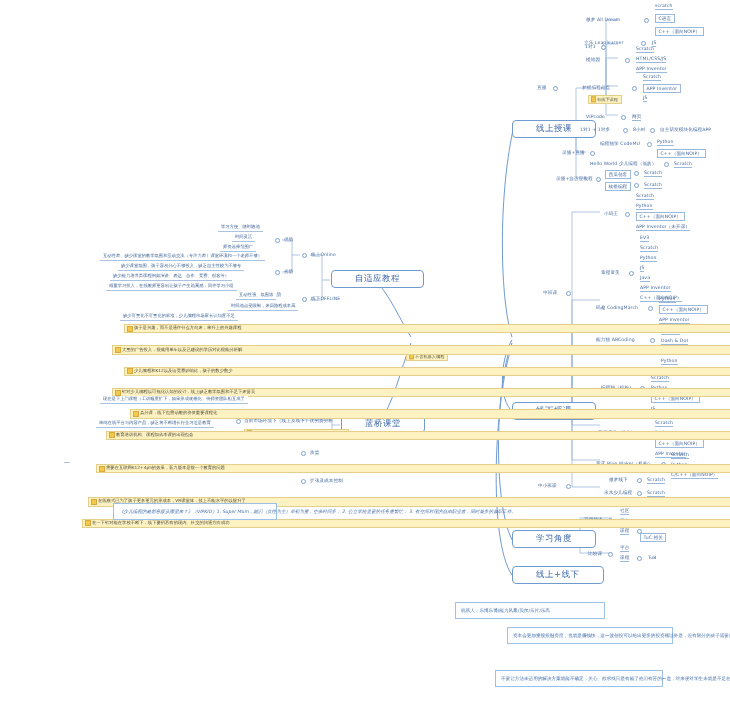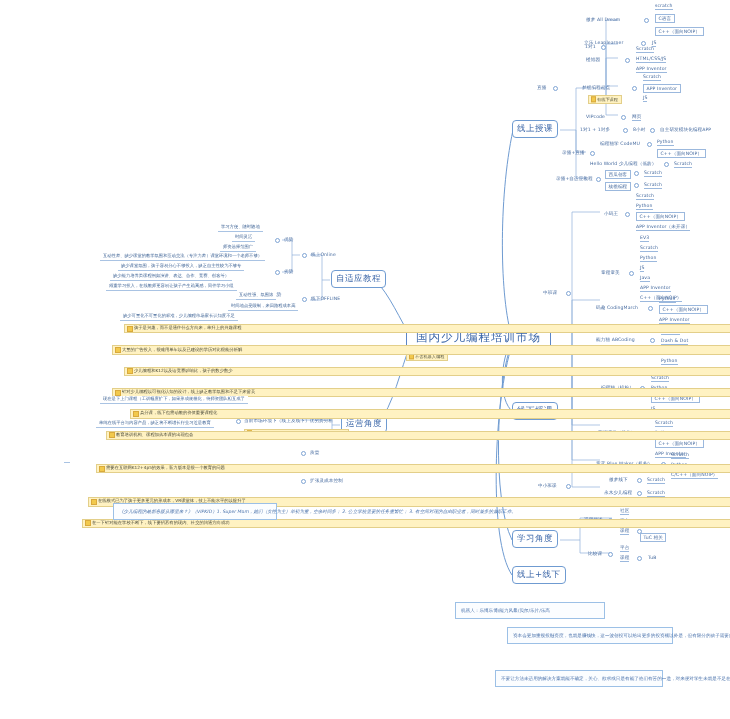--- a/index.html
+++ b/index.html
@@ -10,21 +10,21 @@
 
   .node{position:absolute;white-space:nowrap;line-height:1.15;}
 
   
   .central{border:1.4px solid #5b86c6;border-radius:5px;background:#fff;
            color:#3b66a8;font-size:11.5px;padding:5px 9px;letter-spacing:1px;
            box-shadow:0 0 0 1px #fff inset;}
 
   
   .lvl1{border:1px solid #6f9bd1;border-radius:4px;background:#fff;
-        color:#3b66a8;font-size:8.5px;padding:3px 4px;letter-spacing:.5px;}
+        color:#3b66a8;font-size:8.5px;padding:3px 23px;letter-spacing:.5px;}
 
   
   .lbl{font-size:4.6px;color:#44699e;letter-spacing:.1px;}
   .lbl.u{border-bottom:.6px solid #9bb8dd;padding-bottom:.5px;}
   .lbl.box{border:.6px solid #9bb8dd;background:#fff;padding:.8px 2.5px;}
 
   
   .row{font-size:4.3px;color:#3f6496;border-bottom:.6px solid #a9c3e3;
        padding:1.2px 3px;background:#fff;}
   .row.y{background:#fff2c2;border:.6px solid #e3cf8a;color:#4a4a3a;padding-left:9px;position:relative;}
@@ -89,29 +89,28 @@
       <path d="M322 280 V 300 H 310"></path>
       <path d="M300 255 H 292 V 240 H 282"></path>
       <path d="M292 255 V 272 H 282"></path>
       <path d="M300 300 V 300"></path>
 
       <path d="M340 425 H 332 V 420 H 300"></path>
       <path d="M332 425 V 437 H 300"></path>
     </g>
   </svg>
 
-  <div class="node central" style="left:406px;top:325px;">国内少儿编程培训市场</div>
   <div class="tag" style="left:406px;top:352px;">不含机器人编程</div>
 
   <div class="node lvl1" style="left:512px;top:120px;">线上授课</div>
   <div class="node lvl1" style="left:512px;top:402px;">线下授课</div>
   <div class="node lvl1" style="left:512px;top:530px;">学习角度</div>
   <div class="node lvl1" style="left:512px;top:566px;">线上+线下</div>
   <div class="node lvl1" style="left:331px;top:270px;">自适应教程</div>
-  <div class="node lvl1" style="left:341px;top:415px;">运营角度</div>
+  <div class="node lvl1" style="left:341px;top:415px;">蓝桥课堂</div>
 
   <div class="node lbl" style="left:537px;top:85px;">直播</div>
   <div class="dot" style="left:553px;top:86px;"></div>
 
   <div class="node lbl" style="left:585px;top:44px;">1对1</div>
   <div class="dot" style="left:601px;top:45px;"></div>
 
   <div class="node lbl" style="left:586px;top:17px;">傲梦 All Dream</div>
   <div class="dot" style="left:644px;top:18px;"></div>
   <div class="node lbl u" style="left:655px;top:3px;">scratch</div>

